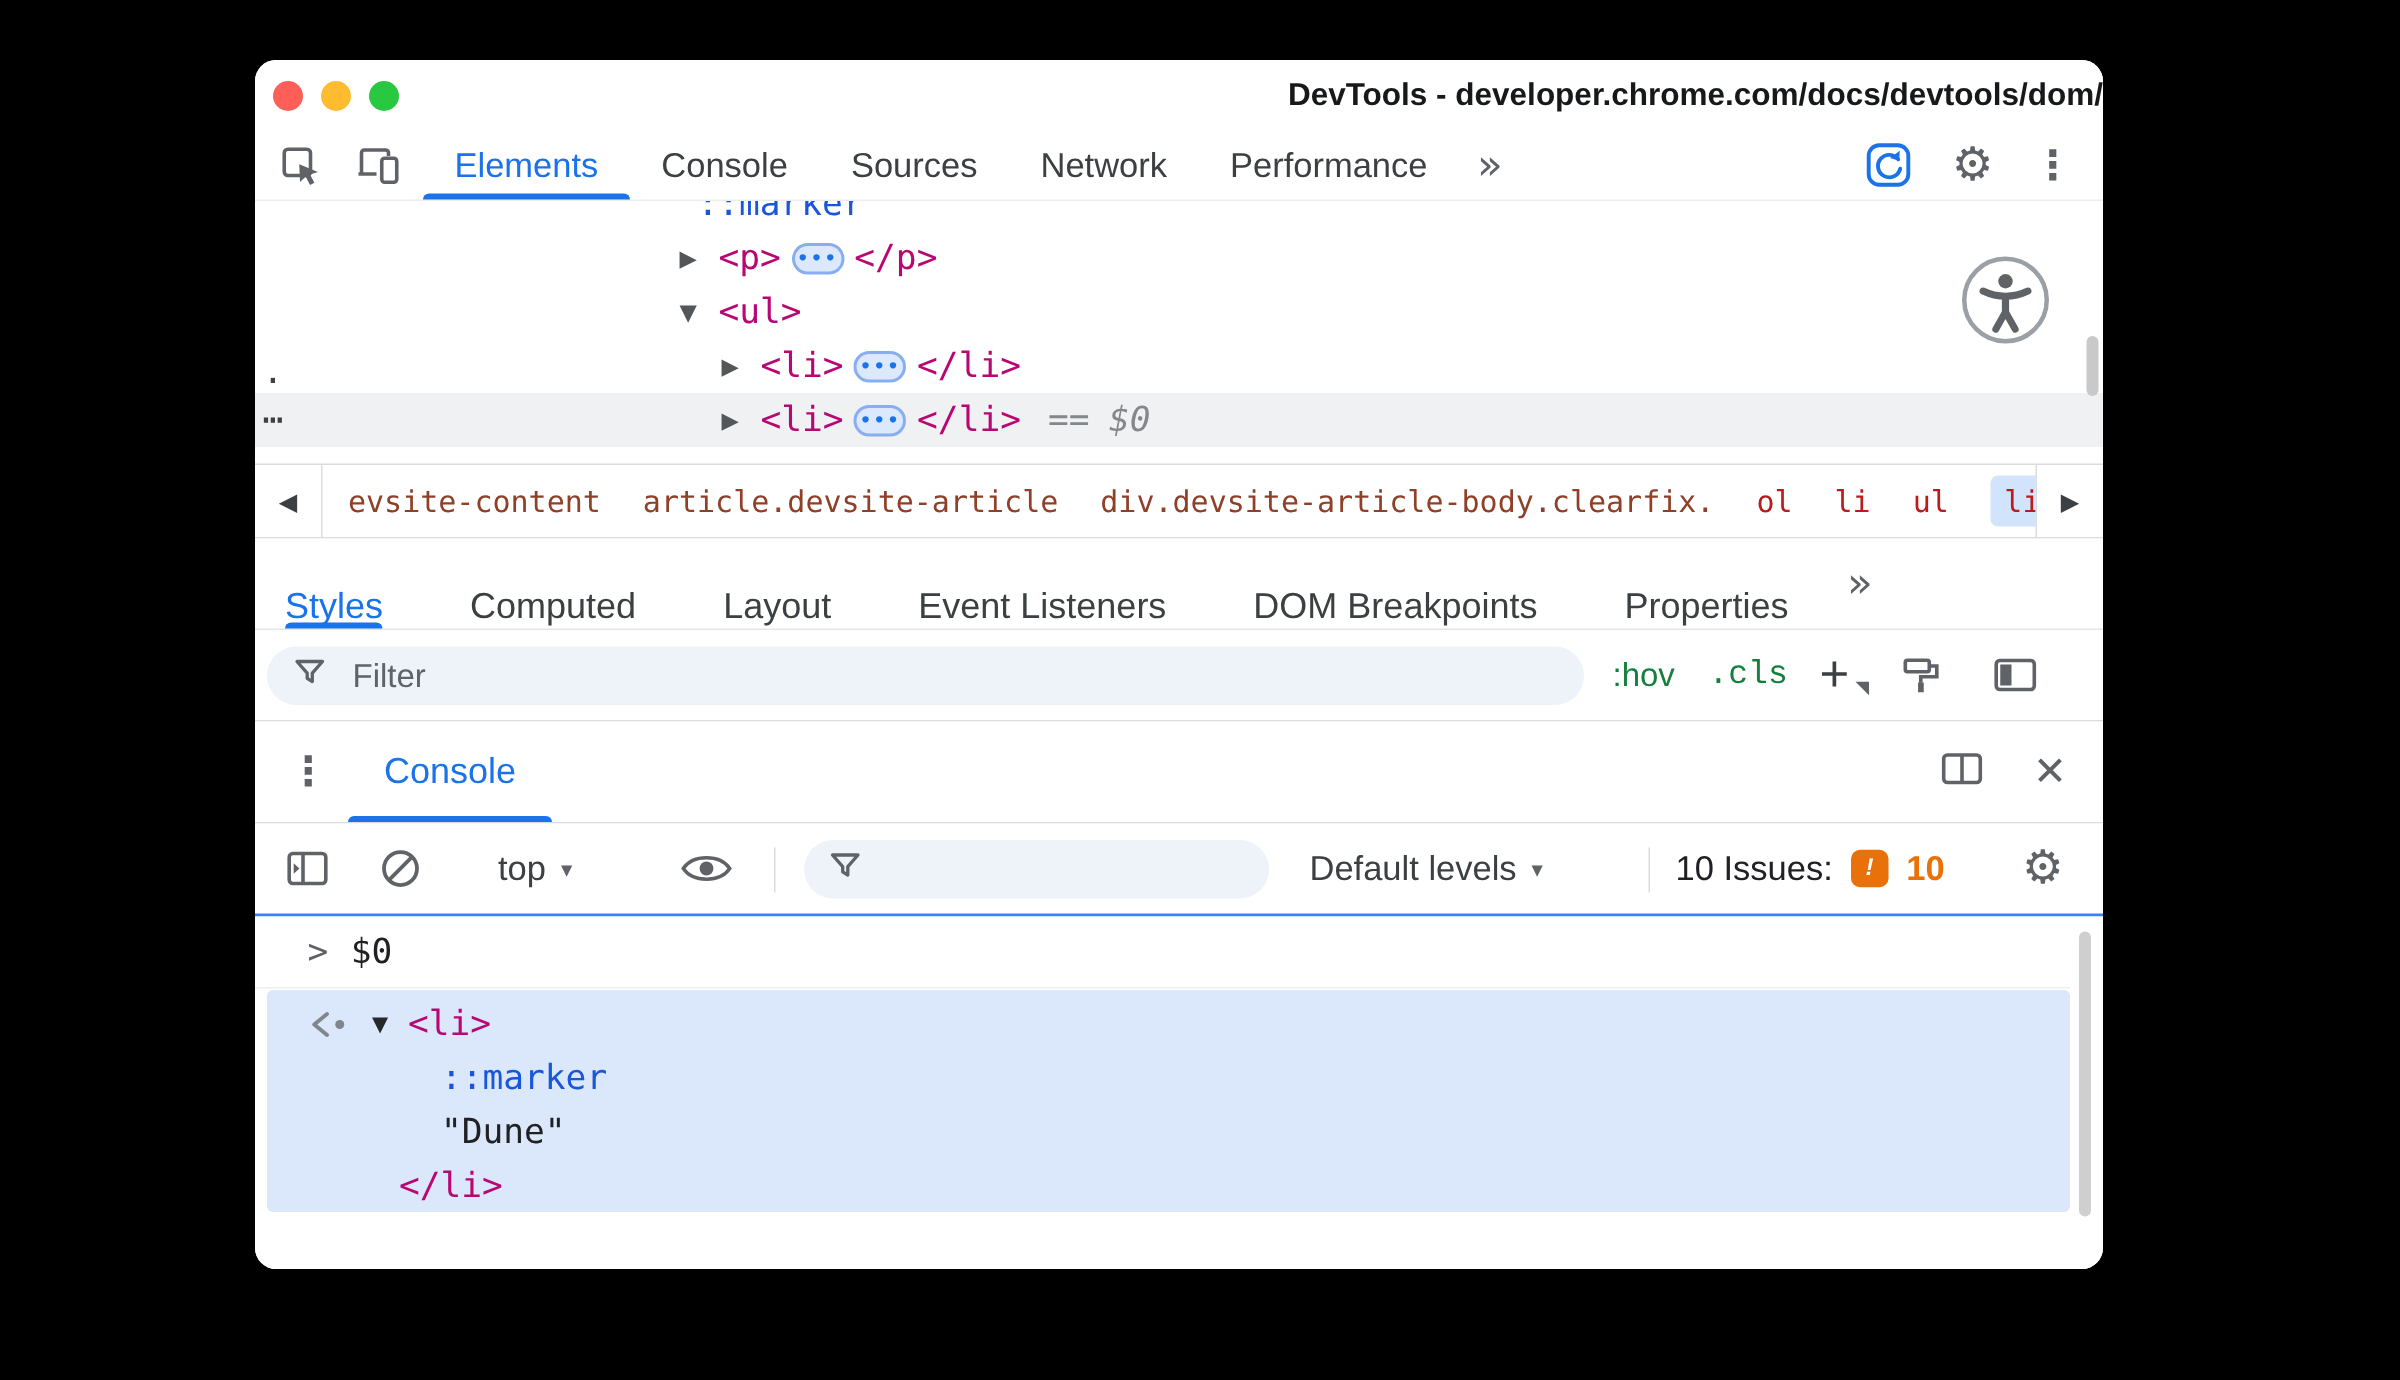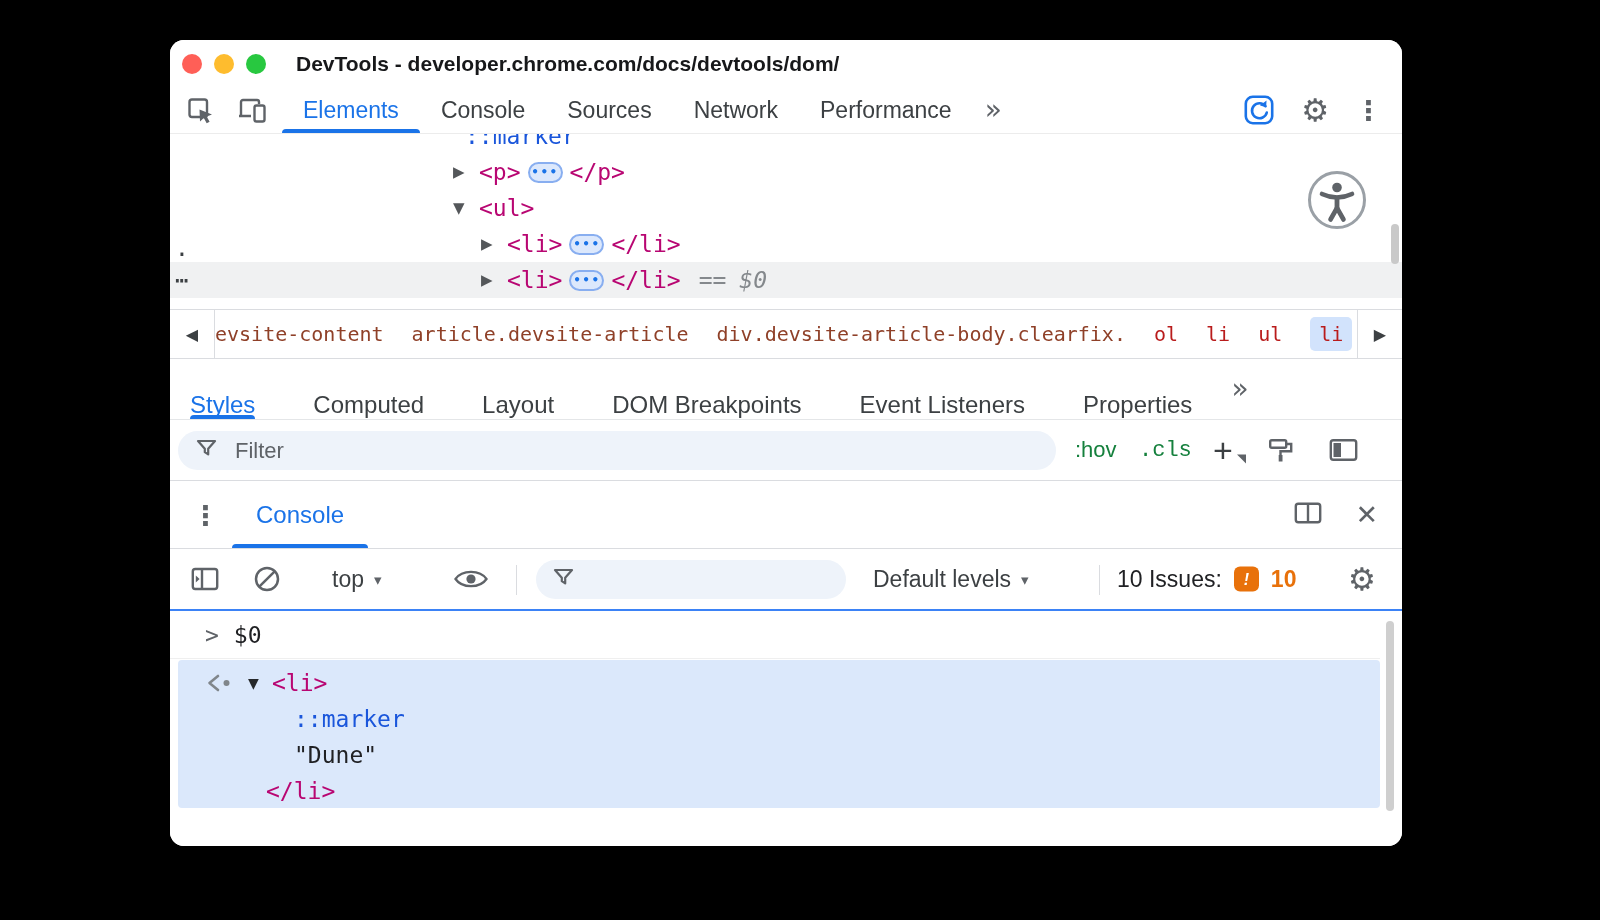--- a/index.html
+++ b/index.html
@@ -5,21 +5,21 @@
   * { margin:0; padding:0; box-sizing:border-box; }
   html,body { width:1600px; height:920px; overflow:hidden; }
   body { background:#000; font-family:"Liberation Sans", sans-serif; }
   .stage { position:relative; width:1600px; height:920px; }
 
   .window { position:absolute; left:170px; top:40px; width:1232px; height:806px;
             background:#fff; border-radius:14px; overflow:hidden;
             box-shadow:0 34px 90px rgba(0,0,0,.65), 0 6px 24px rgba(0,0,0,.5); }
 
   
-  .titlebar { position:absolute; top:0; left:0; right:0; height:47px; display:flex; align-items:center; background:#fff; }
+  .titlebar { position:absolute; top:0; left:0; right:0; height:47px; display:flex; align-items:center; background:#fff;justify-content:space-between; }
   .traffic { display:flex; gap:12px; margin-left:12px; }
   .light { width:20px; height:20px; border-radius:50%; }
   .light.red { background:#ff5f57; }
   .light.yellow { background:#febc2e; }
   .light.green { background:#28c840; }
   .win-title { margin-left:30px; font-size:21px; font-weight:bold; color:#17181a; }
 
   
   .main-toolbar { position:absolute; top:47px; left:0; right:0; height:47px; display:flex; align-items:center; border-bottom:1px solid #ececec; background:#fff; }
   .tb-icon { display:inline-flex; align-items:center; justify-content:center; }
@@ -60,21 +60,21 @@
   .el-scroll { position:absolute; left:1221px; top:90px; width:8px; height:40px; border-radius:4px; background:#c9c9c9; }
 
   
   .crumbs { position:absolute; top:269px; left:0; right:0; height:50px; background:#fff;
             border-top:1px solid #dadce0; border-bottom:1px solid #dadce0; display:flex; align-items:stretch;
             font-family:"DejaVu Sans Mono", monospace; font-size:20px; }
   .crumb-nav { width:45px; flex:none; display:flex; align-items:center; justify-content:center;
                color:#3c4043; font-size:16px; font-family:"DejaVu Sans", sans-serif; }
   .crumb-nav.back { border-right:1px solid #dadce0; }
   .crumb-nav.fwd  { border-left:1px solid #dadce0; margin-left:auto; }
-  .crumb-list { display:flex; align-items:center; gap:28px; margin-left:0; overflow:hidden; white-space:nowrap; flex:1; }
+  .crumb-list { display:flex; align-items:center; gap:28px; margin-left:17px; overflow:hidden; white-space:nowrap; flex:1; }
   .crumb.long { color:#8f4028; }
   .crumb.short { color:#b91c1c; }
   .crumb.selected { background:#d2e3fc; border-radius:5px; padding:5px 9px; }
 
   
   .side-tabs { position:absolute; top:319px; left:0; right:0; height:61px; display:flex; align-items:stretch;
                border-bottom:1px solid #e4e6e8; background:#fff; }
   .side-tab { position:relative; display:flex; align-items:flex-end; padding:0 29px; font-size:24px; color:#3c4043; white-space:nowrap; }
   .side-tab:first-child { padding-left:20px; }
   .side-tab.active { color:#1a73e8; }
@@ -267,24 +267,24 @@
       <div class="side-tab active">
           <span>Styles</span>
         </div>
       <div class="side-tab">
           <span>Computed</span>
         </div>
       <div class="side-tab">
           <span>Layout</span>
         </div>
       <div class="side-tab">
+          <span>Event Listeners</span>
+        </div>
+      <div class="side-tab">
           <span>DOM Breakpoints</span>
-        </div>
-      <div class="side-tab">
-          <span>Event Listeners</span>
         </div>
       <div class="side-tab">
           <span>Properties</span>
         </div>
       <span class="side-more glyph">»</span>
     </div>
 
     <div class="filter-row">
       <div class="filter-pill">
         <span>

